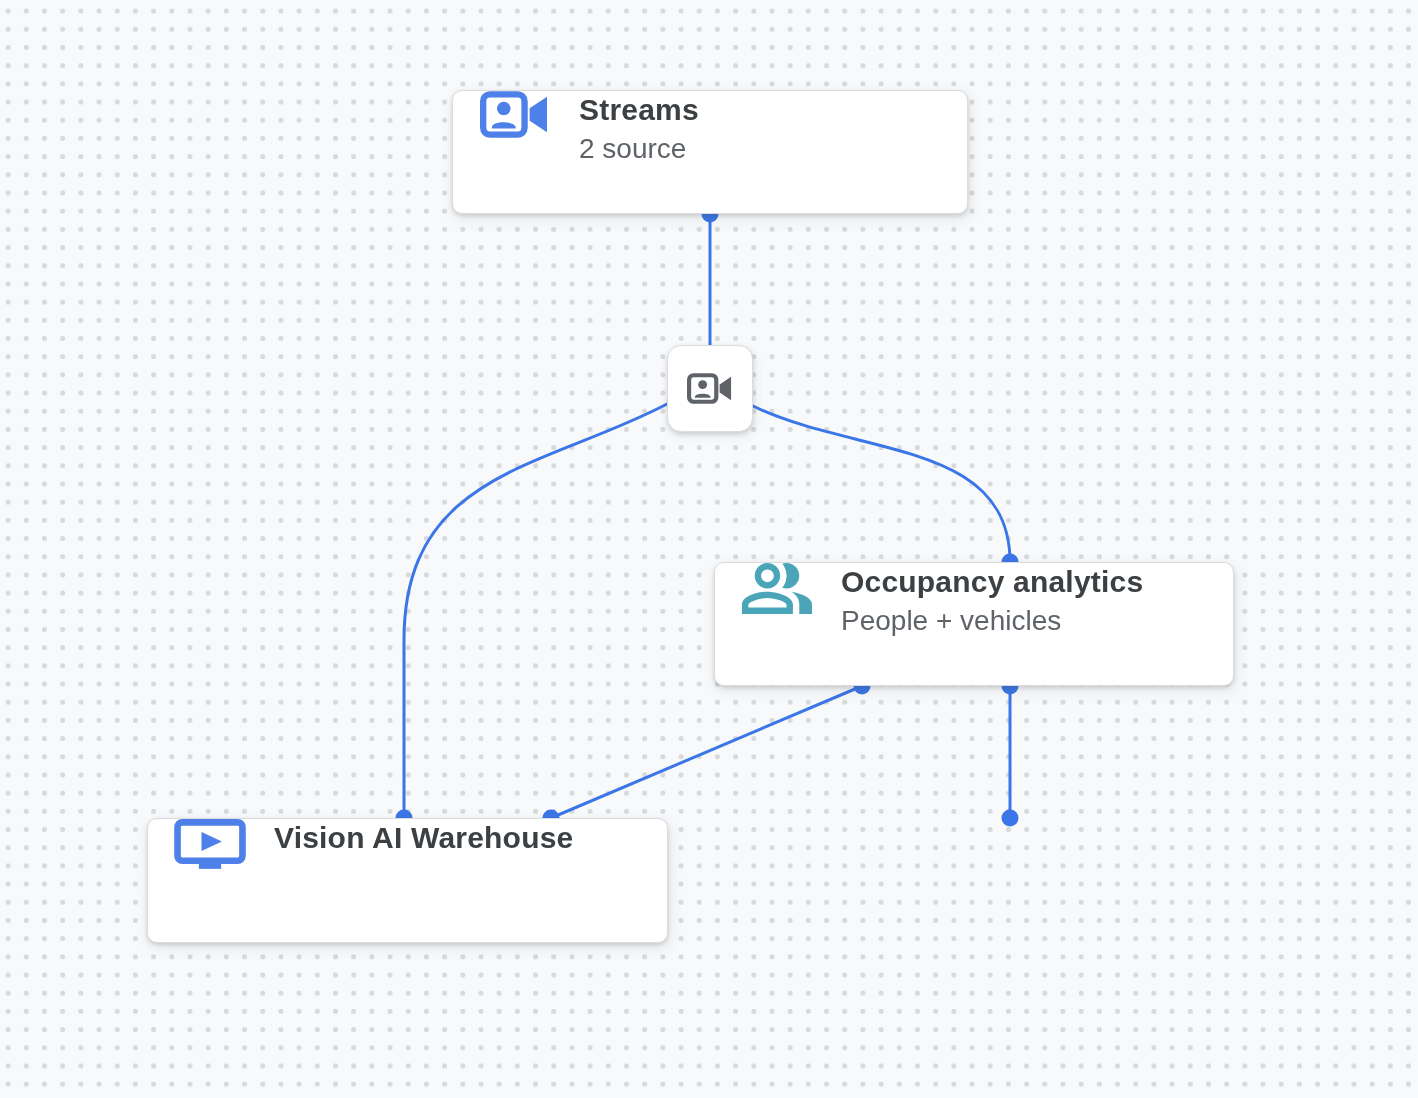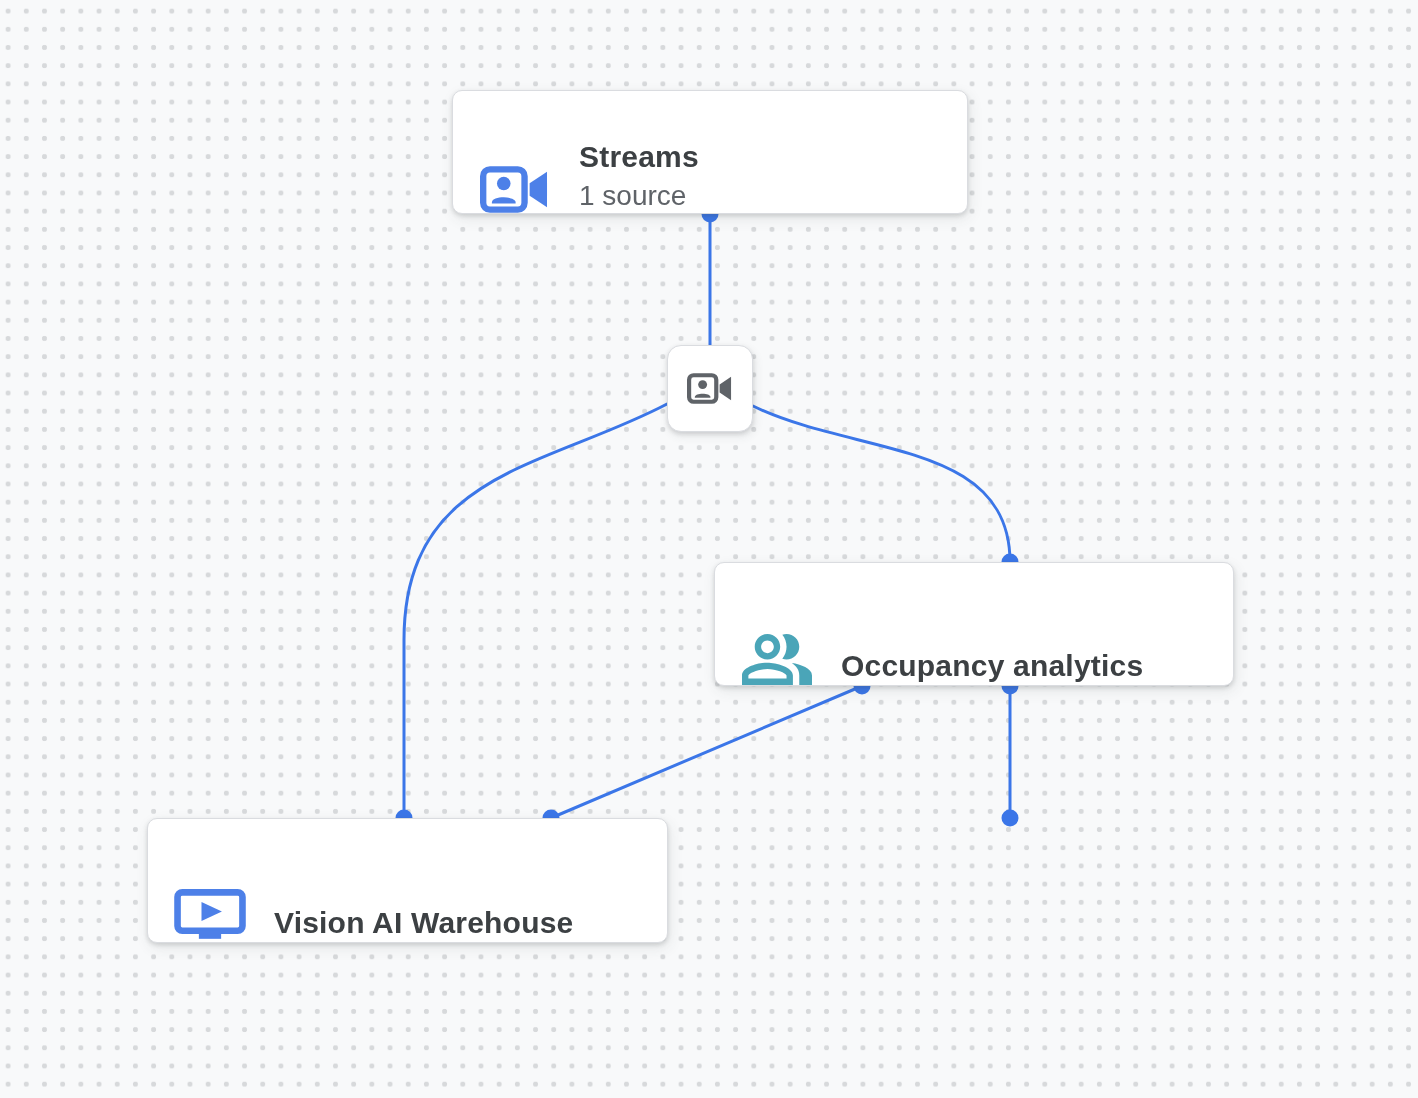--- a/index.html
+++ b/index.html
@@ -39,21 +39,21 @@
   }
 
   .card {
     position: absolute;
     box-sizing: border-box;
     background: #ffffff;
     border: 1.5px solid #dadce0;
     border-radius: 10px;
     box-shadow: 0 2px 4px rgba(60,64,67,.18), 2px 5px 14px rgba(60,64,67,.10);
     display: flex;
-    align-items: flex-end;
+    align-items: flex-start;
     padding: 0 18px 0 24px;
   }
   .icon-box {
     width: 76px;
     flex: none;
     display: flex;
     align-items: center;
     justify-content: center;
   }
   .texts {
@@ -117,21 +117,21 @@
     <span class="icon-box ic-blue">
       <svg width="70" height="47" viewBox="0 0 33 22">
         <rect x="1.5" y="1.5" width="19.5" height="19" rx="3.2" fill="none" stroke="currentColor" stroke-width="3"></rect>
         <circle cx="11.2" cy="8.2" r="3.2" fill="currentColor"></circle>
         <path d="M5.6 17.6 v-0.5 c0-3.2 11.2-3.2 11.2 0 v0.5 z" fill="currentColor"></path>
         <path d="M23.4 8.1 L31.6 2.6 V19.4 L23.4 13.9 Z" fill="currentColor"></path>
       </svg>
     </span>
     <div class="texts">
       <div class="title">Streams</div>
-      <div class="subtitle">1 source</div>
+      <div class="subtitle">2 source</div>
     </div>
   </div>
 
   <div class="mini-node" style="left:667px;top:345px;width:86px;height:87px">
     <span class="ic-gray" style="display:flex">
       <svg width="46" height="31" viewBox="0 0 33 22">
         <rect x="1.5" y="1.5" width="19.5" height="19" rx="3.2" fill="none" stroke="currentColor" stroke-width="3"></rect>
         <circle cx="11.2" cy="8.2" r="3.2" fill="currentColor"></circle>
         <path d="M5.6 17.6 v-0.5 c0-3.2 11.2-3.2 11.2 0 v0.5 z" fill="currentColor"></path>
         <path d="M23.4 8.1 L31.6 2.6 V19.4 L23.4 13.9 Z" fill="currentColor"></path>
@@ -145,20 +145,21 @@
         <g fill="currentColor">
           <path d="M16.67 13.13C18.04 14.06 19 15.32 19 17v3h4v-3C23 14.82 19.43 13.53 16.67 13.13z"></path>
           <path d="M15 12c2.21 0 4-1.79 4-4s-1.79-4-4-4c-.47 0-.91.1-1.33.24C14.5 5.27 15 6.58 15 8s-.5 2.73-1.33 3.76C14.09 11.9 14.53 12 15 12z"></path>
           <path d="M9 12c2.21 0 4-1.79 4-4S11.21 4 9 4 5 5.79 5 8s1.79 4 4 4zm0-6c1.1 0 2 .9 2 2s-.9 2-2 2-2-.9-2-2 .9-2 2-2z"></path>
           <path d="M9 13c-2.67 0-8 1.34-8 4v3h16v-3c0-2.66-5.33-4-8-4zm6 5H3v-.99C3.2 16.29 6.3 15 9 15s5.8 1.29 6 2v1z"></path>
         </g>
       </svg>
     </span>
     <div class="texts">
       <div class="title">Occupancy analytics</div>
+      <div class="subtitle">People + vehicles</div>
     </div>
   </div>
 
   <div class="card" style="left:147px;top:818px;width:521px;height:125px">
     <span class="icon-box ic-blue">
       <svg width="72" height="53" viewBox="0 0 27 20">
         <rect x="1.25" y="1.25" width="24.5" height="14.5" rx="1.8" fill="none" stroke="currentColor" stroke-width="2.5"></rect>
         <path d="M10.3 4.9 L18 8.5 L10.3 12.1 Z" fill="currentColor"></path>
         <rect x="9.3" y="15.7" width="8.4" height="3.1" fill="currentColor"></rect>
       </svg>

